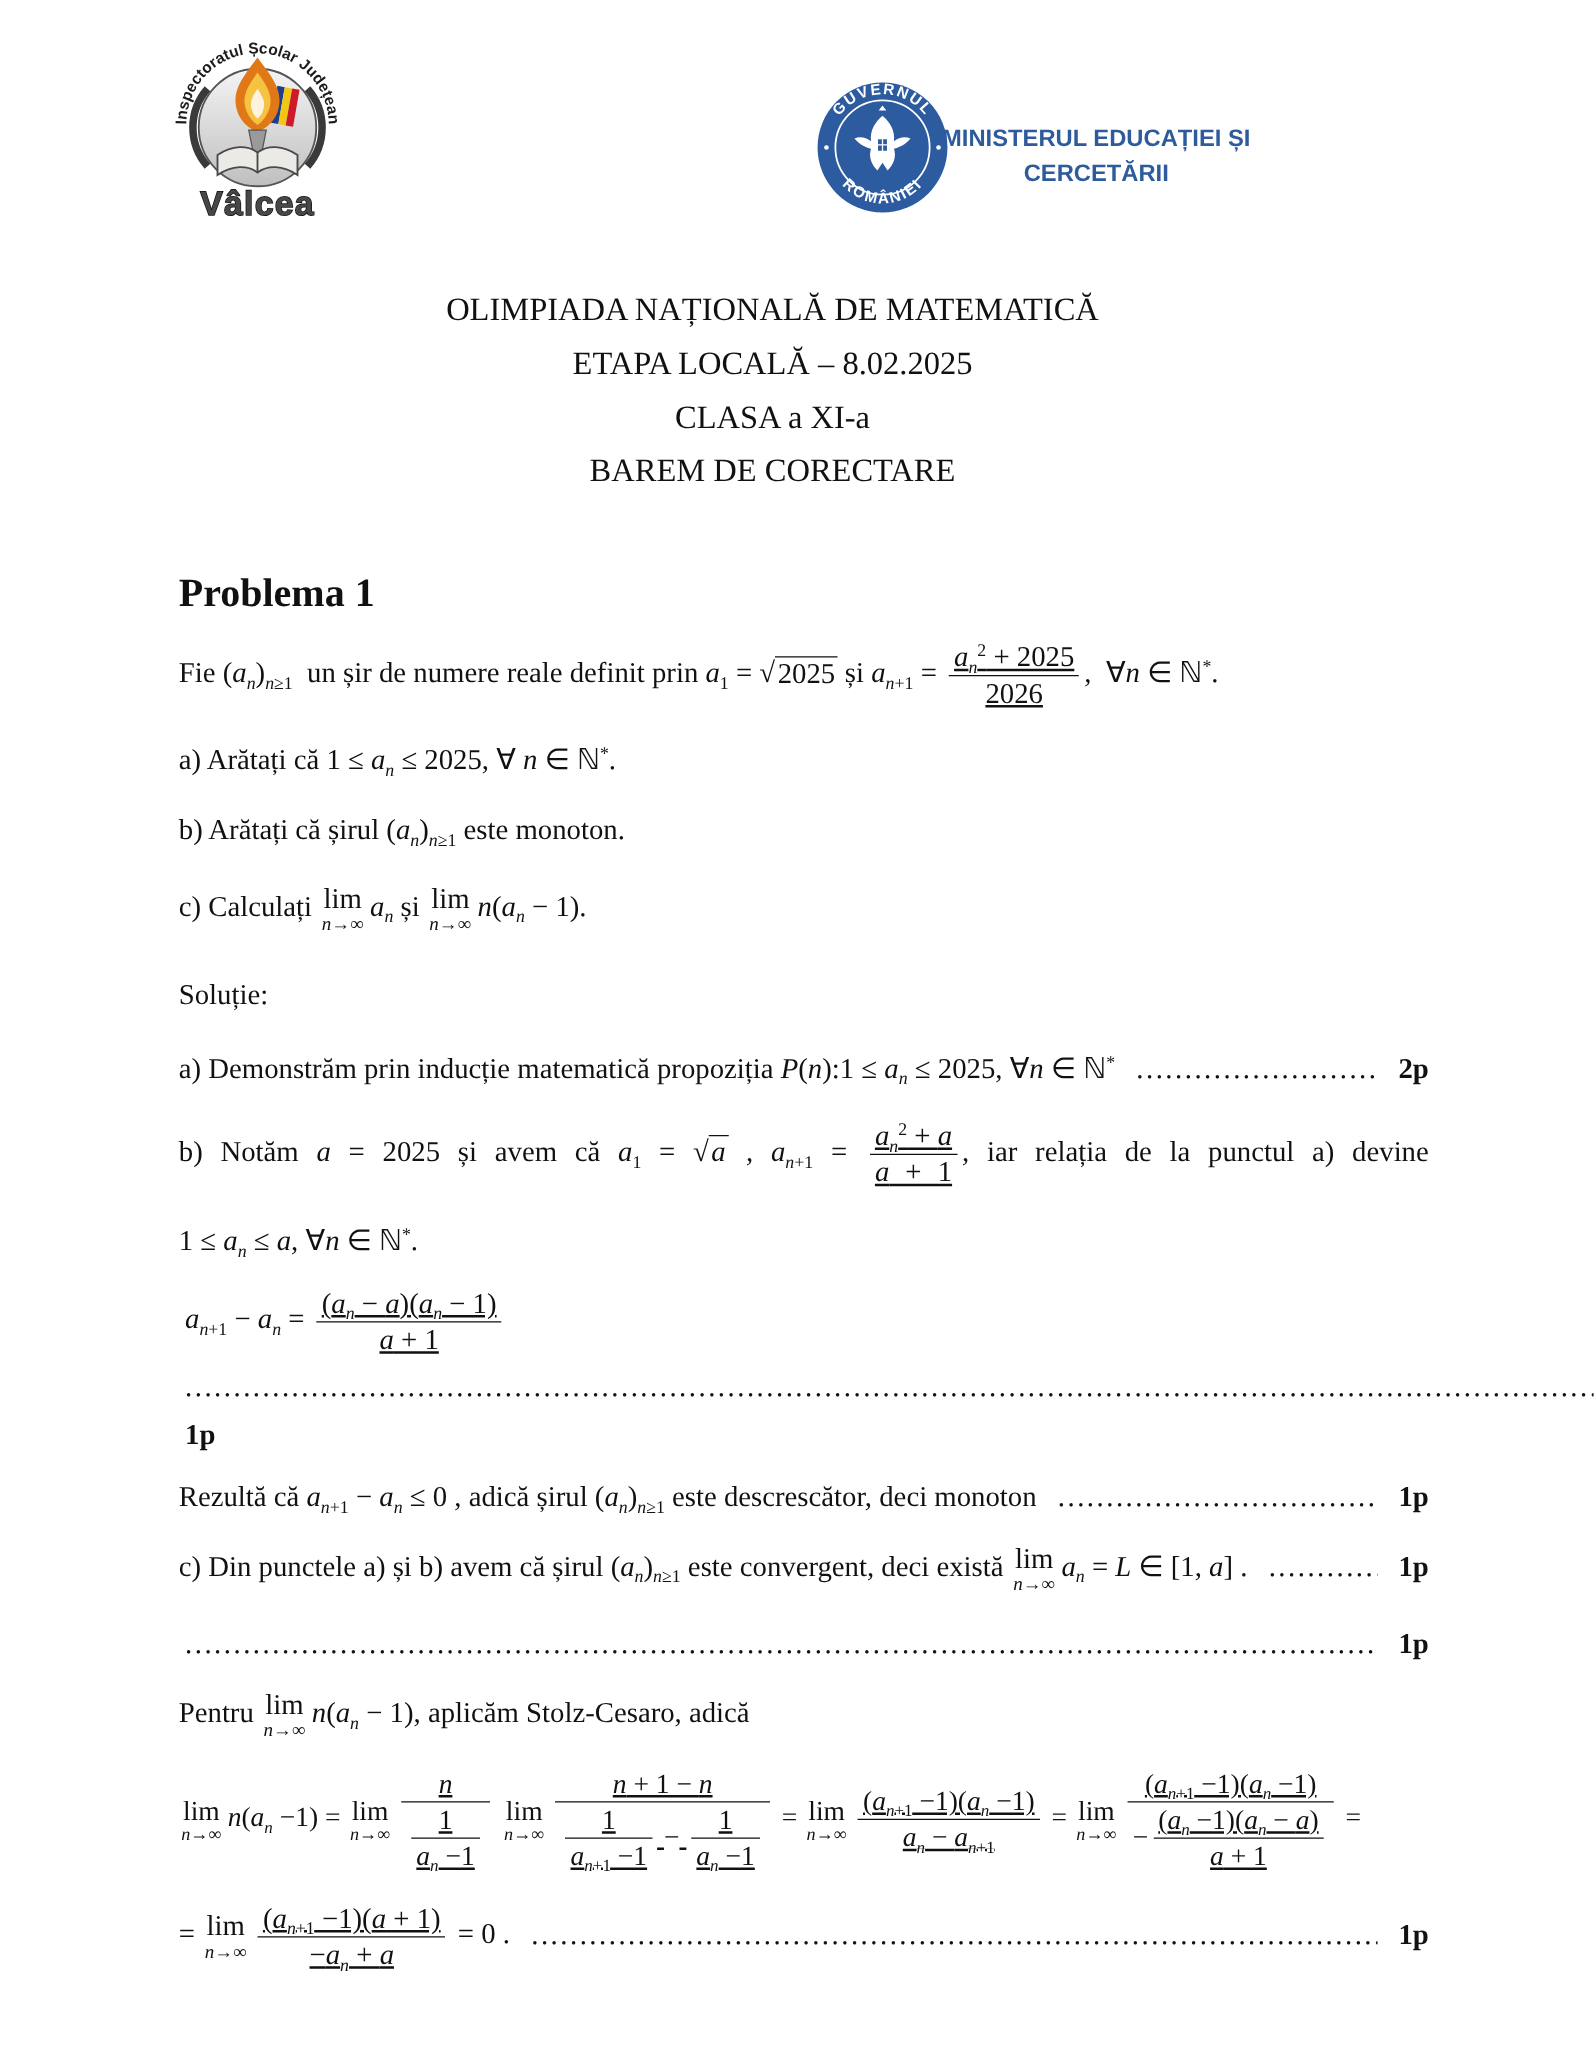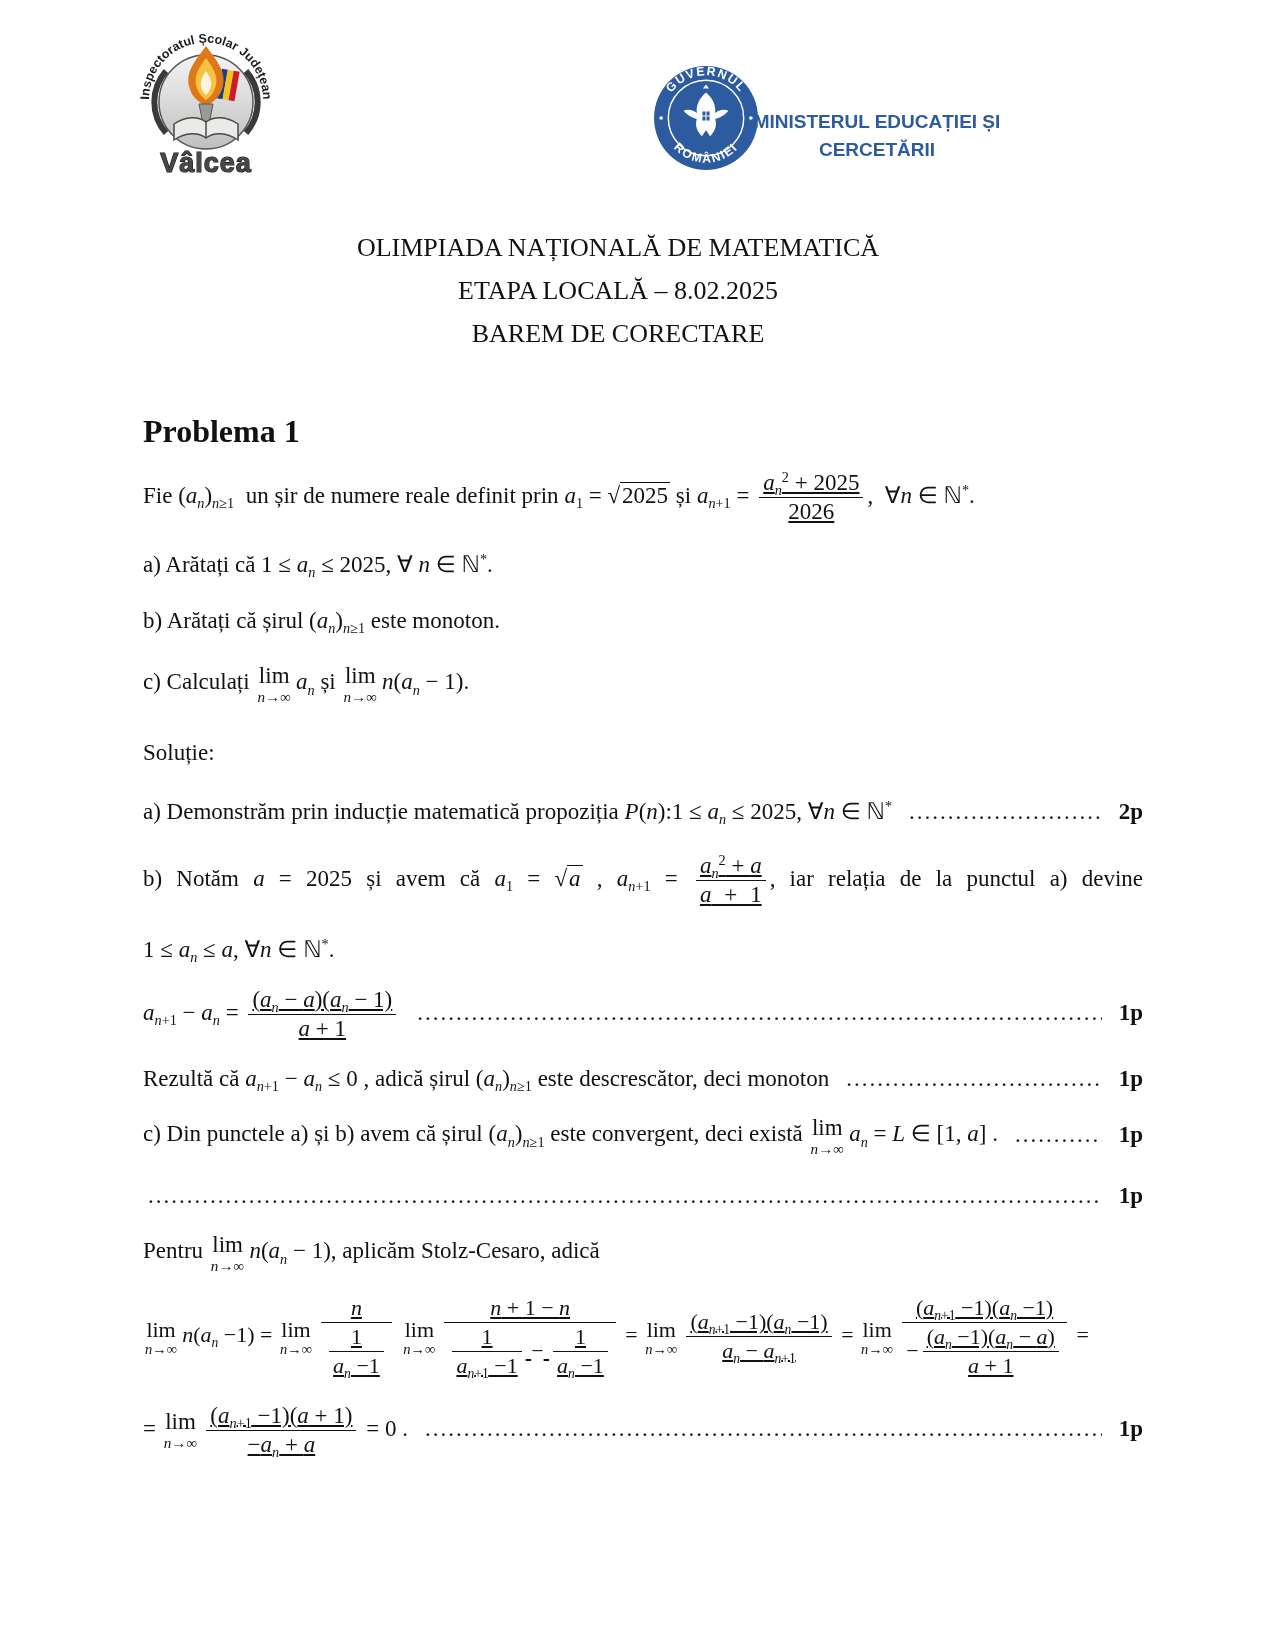--- a/index.html
+++ b/index.html
@@ -2,21 +2,21 @@
 <html><head>
 <meta charset="utf-8">
 <style>
   html,body{margin:0;padding:0;background:#ffffff;}
   .page{position:relative;width:1275px;height:1650px;background:#fff;overflow:hidden;
         font-family:"Liberation Serif",serif;color:#111;}
   
   .header{position:relative;height:212px;}
   .valcea-logo{position:absolute;left:136px;top:26px;}
   .gov-seal{position:absolute;left:652px;top:64px;}
-  .ministry{position:absolute;left:748px;top:108px;width:258px;text-align:center;
+  .ministry{position:absolute;left:748px;top:98px;width:258px;text-align:center;
             font-family:"Liberation Sans",sans-serif;font-weight:bold;font-size:19px;
             line-height:28px;color:#2e5b9c;}
   
   .title-block{margin-left:143px;width:950px;text-align:center;margin-top:14px;}
   .title-line{font-weight:normal;font-size:26px;line-height:43px;}
   
   .content{margin-left:143px;width:1000px;font-size:23px;}
   .prob-heading{font-weight:bold;font-size:32px;margin-top:58px;}
   .line{margin-top:26px;}
   .justify{text-align:justify;text-align-last:justify;}
@@ -108,20 +108,21 @@
 
     <div class="ministry">
       <div>MINISTERUL EDUCAȚIEI ȘI</div>
       <div>CERCETĂRII</div>
     </div>
   </div>
 
   <div class="title-block">
     <div class="title-line">OLIMPIADA NAȚIONALĂ DE MATEMATICĂ</div>
     <div class="title-line">ETAPA LOCALĂ – 8.02.2025</div>
+    <div class="title-line">CLASA a XI-a</div>
     <div class="title-line">BAREM DE CORECTARE</div>
   </div>
 
   <div class="content">
 
     <div class="prob-heading">Problema 1</div>
 
     <div class="line" style="margin-top:20px;">Fie (<i>a</i><sub><i>n</i></sub>)<sub><i>n</i>≥1</sub>&nbsp; un șir de numere reale definit prin <i>a</i><sub>1</sub> = <span class="sq">√<span class="ov">2025</span></span> și <i>a</i><sub><i>n</i>+1</sub> = <span class="fr"><span class="nu"><i>a</i><sub><i>n</i></sub><sup>2</sup> + 2025</span><span class="de">2026</span></span>, &nbsp;∀<i>n</i> ∈ ℕ<sup>*</sup>.</div>
 
     <div class="line">a) Arătați că 1 ≤ <i>a</i><sub><i>n</i></sub> ≤ 2025, ∀ <i>n</i> ∈ ℕ<sup>*</sup>.</div>
@@ -141,21 +142,21 @@
     <div class="line leader" style="margin-top:32px;">
       <span class="ldtext">a) Demonstrăm prin inducție matematică propoziția <i>P</i>(<i>n</i>):1 ≤ <i>a</i><sub><i>n</i></sub> ≤ 2025, ∀<i>n</i> ∈ ℕ<sup>*</sup></span>
       <span class="dots">........................................................................................................................................................................................................................................................................................................................................................................</span>
       <span class="pts">2p</span>
     </div>
 
     <div class="line justify" style="margin-top:28px;">b) Notăm <i>a</i> = 2025 și avem că <i>a</i><sub>1</sub> = <span class="sq">√<span class="ov"><i>a</i></span></span> , <i>a</i><sub><i>n</i>+1</sub> = <span class="fr"><span class="nu"><i>a</i><sub><i>n</i></sub><sup>2</sup> + <i>a</i></span><span class="de"><i>a</i> + 1</span></span>, iar relația de la punctul a) devine</div>
 
     <div class="line" style="margin-top:28px;">1 ≤ <i>a</i><sub><i>n</i></sub> ≤ <i>a</i>, ∀<i>n</i> ∈ ℕ<sup>*</sup>.</div>
 
-    <div class="line leader" style="margin-top:24px;">
+    <div class="line leader" style="margin-top:24px;flex-direction:column;">
       <span class="ldtext"><i>a</i><sub><i>n</i>+1</sub> − <i>a</i><sub><i>n</i></sub> = <span class="fr"><span class="nu">(<i>a</i><sub><i>n</i></sub> − <i>a</i>)(<i>a</i><sub><i>n</i></sub> − 1)</span><span class="de"><i>a</i> + 1</span></span></span>
       <span class="dots">........................................................................................................................................................................................................................................................................................................................................................................</span>
       <span class="pts">1p</span>
     </div>
 
     <div class="line leader" style="margin-top:24px;">
       <span class="ldtext">Rezultă că <i>a</i><sub><i>n</i>+1</sub> − <i>a</i><sub><i>n</i></sub> ≤ 0 , adică șirul (<i>a</i><sub><i>n</i></sub>)<sub><i>n</i>≥1</sub> este descrescător, deci monoton</span>
       <span class="dots">........................................................................................................................................................................................................................................................................................................................................................................</span>
       <span class="pts">1p</span>
     </div>

